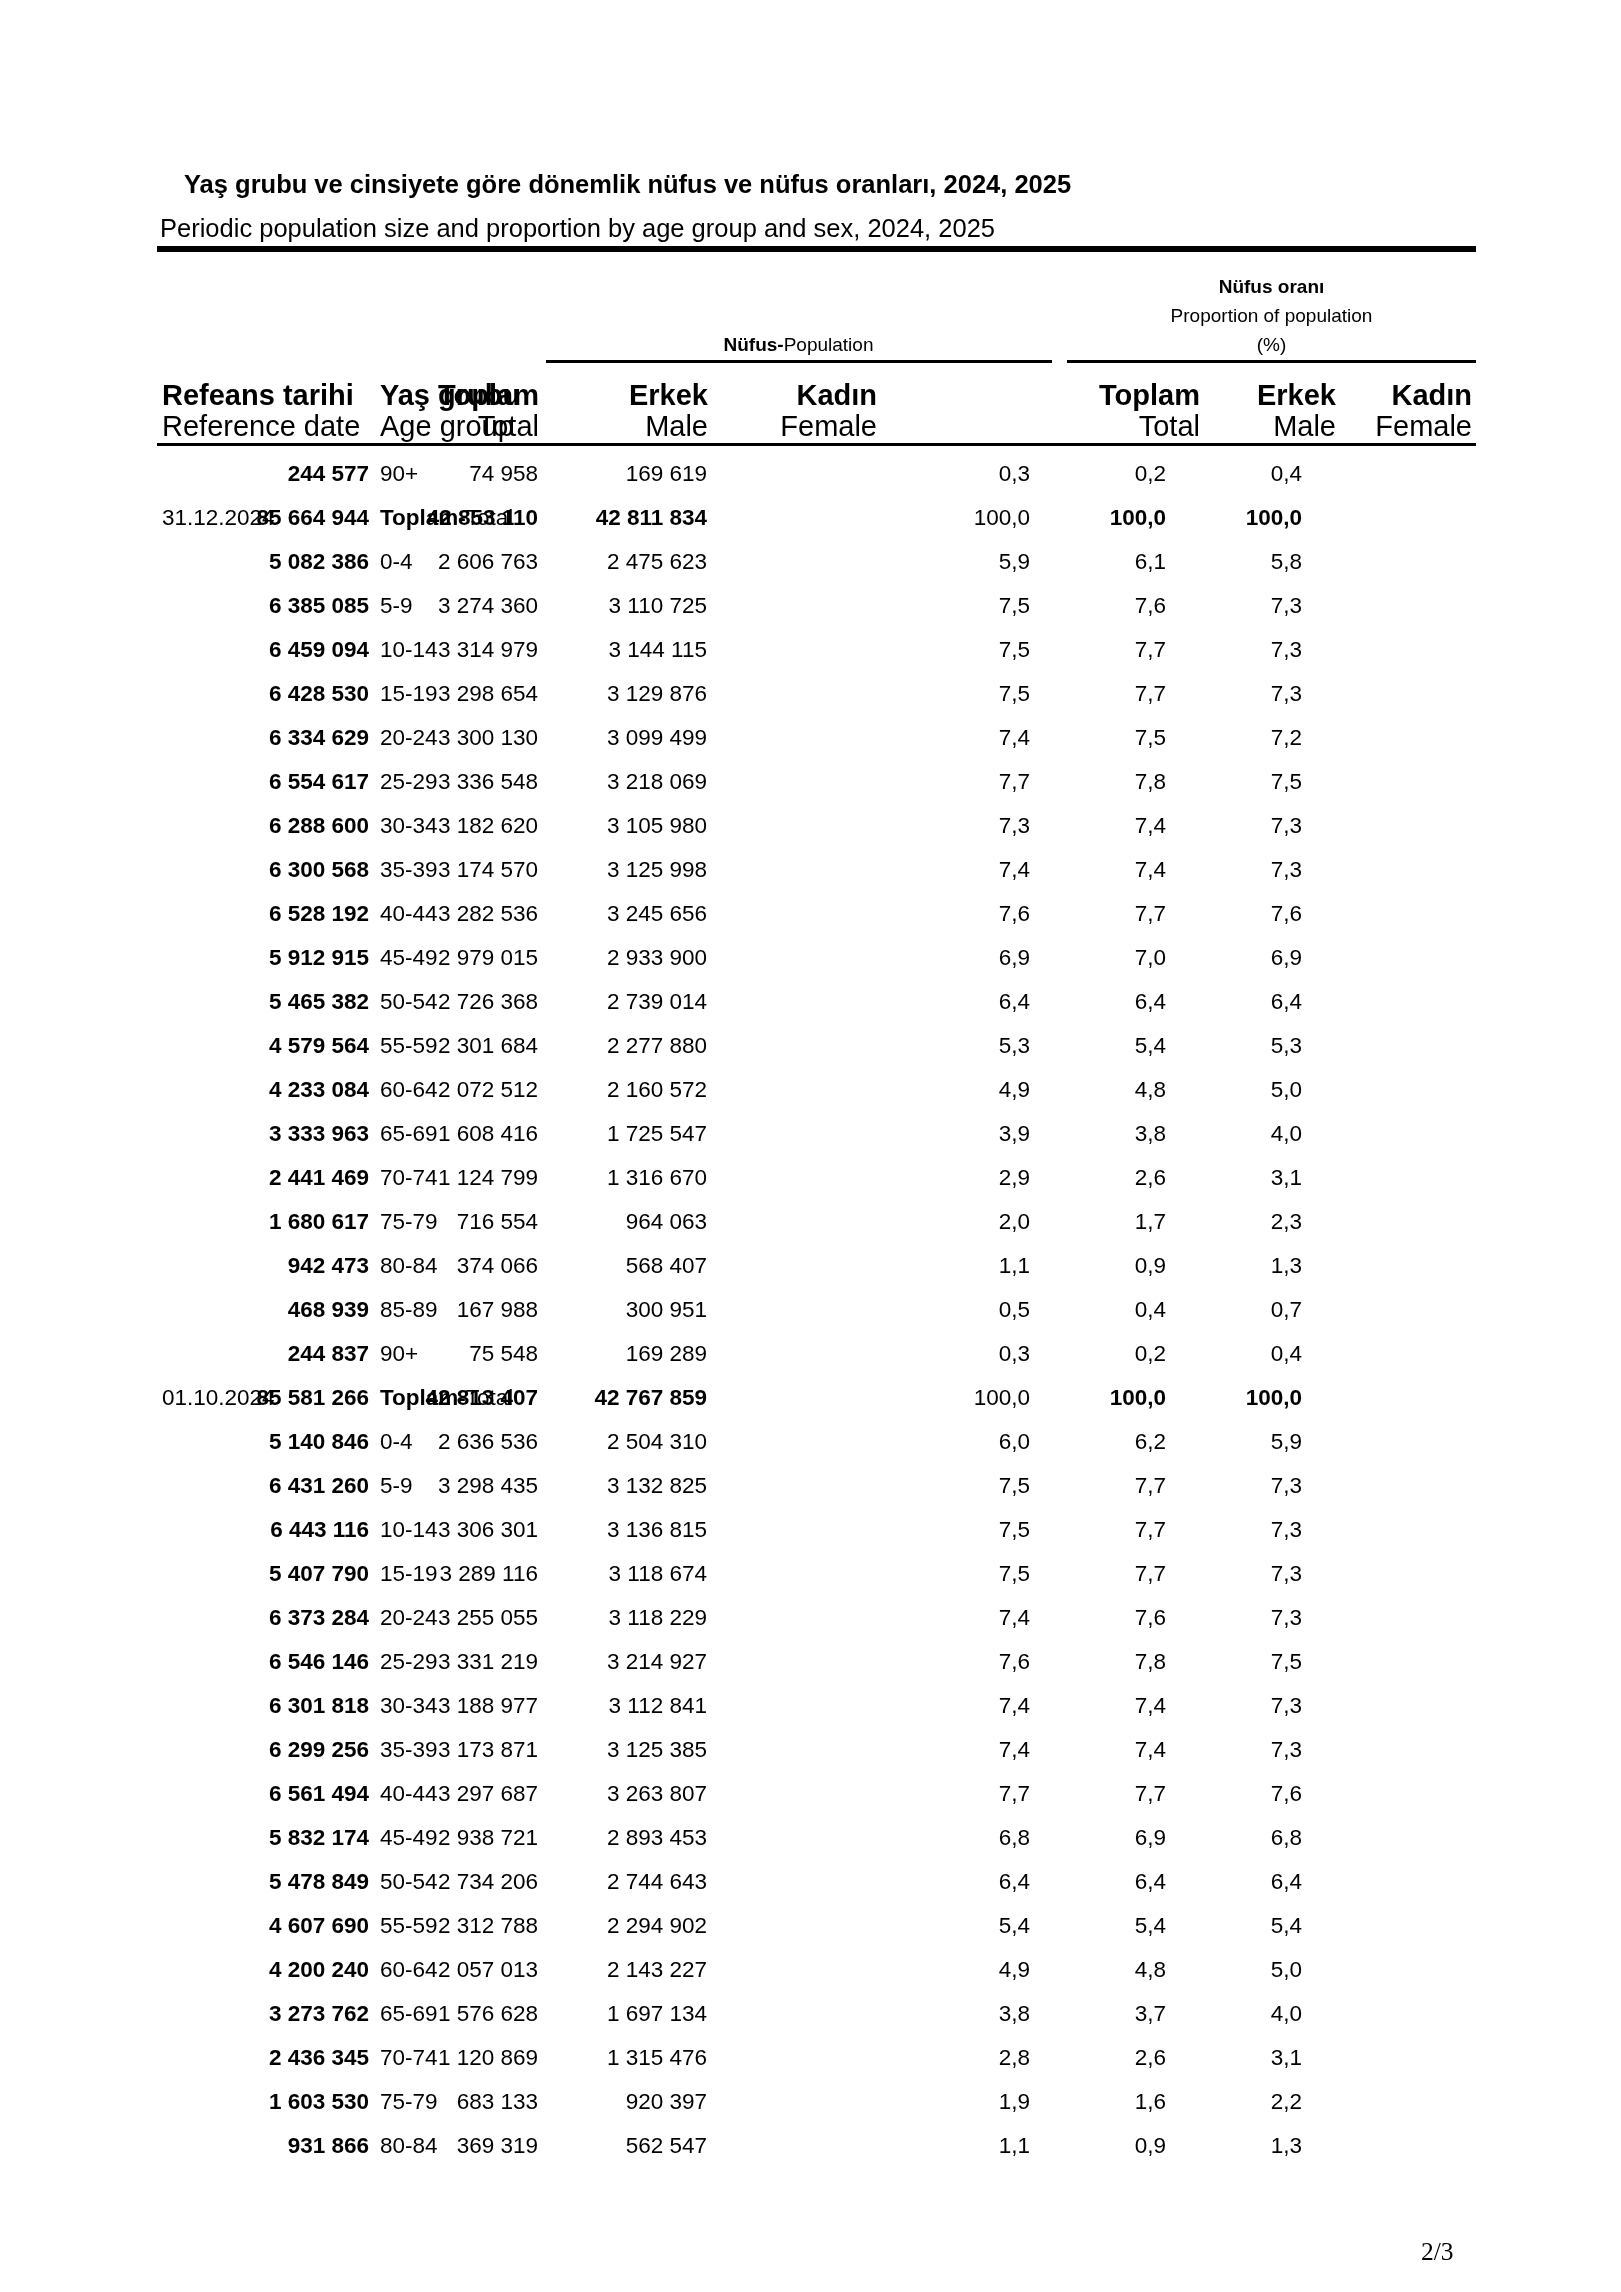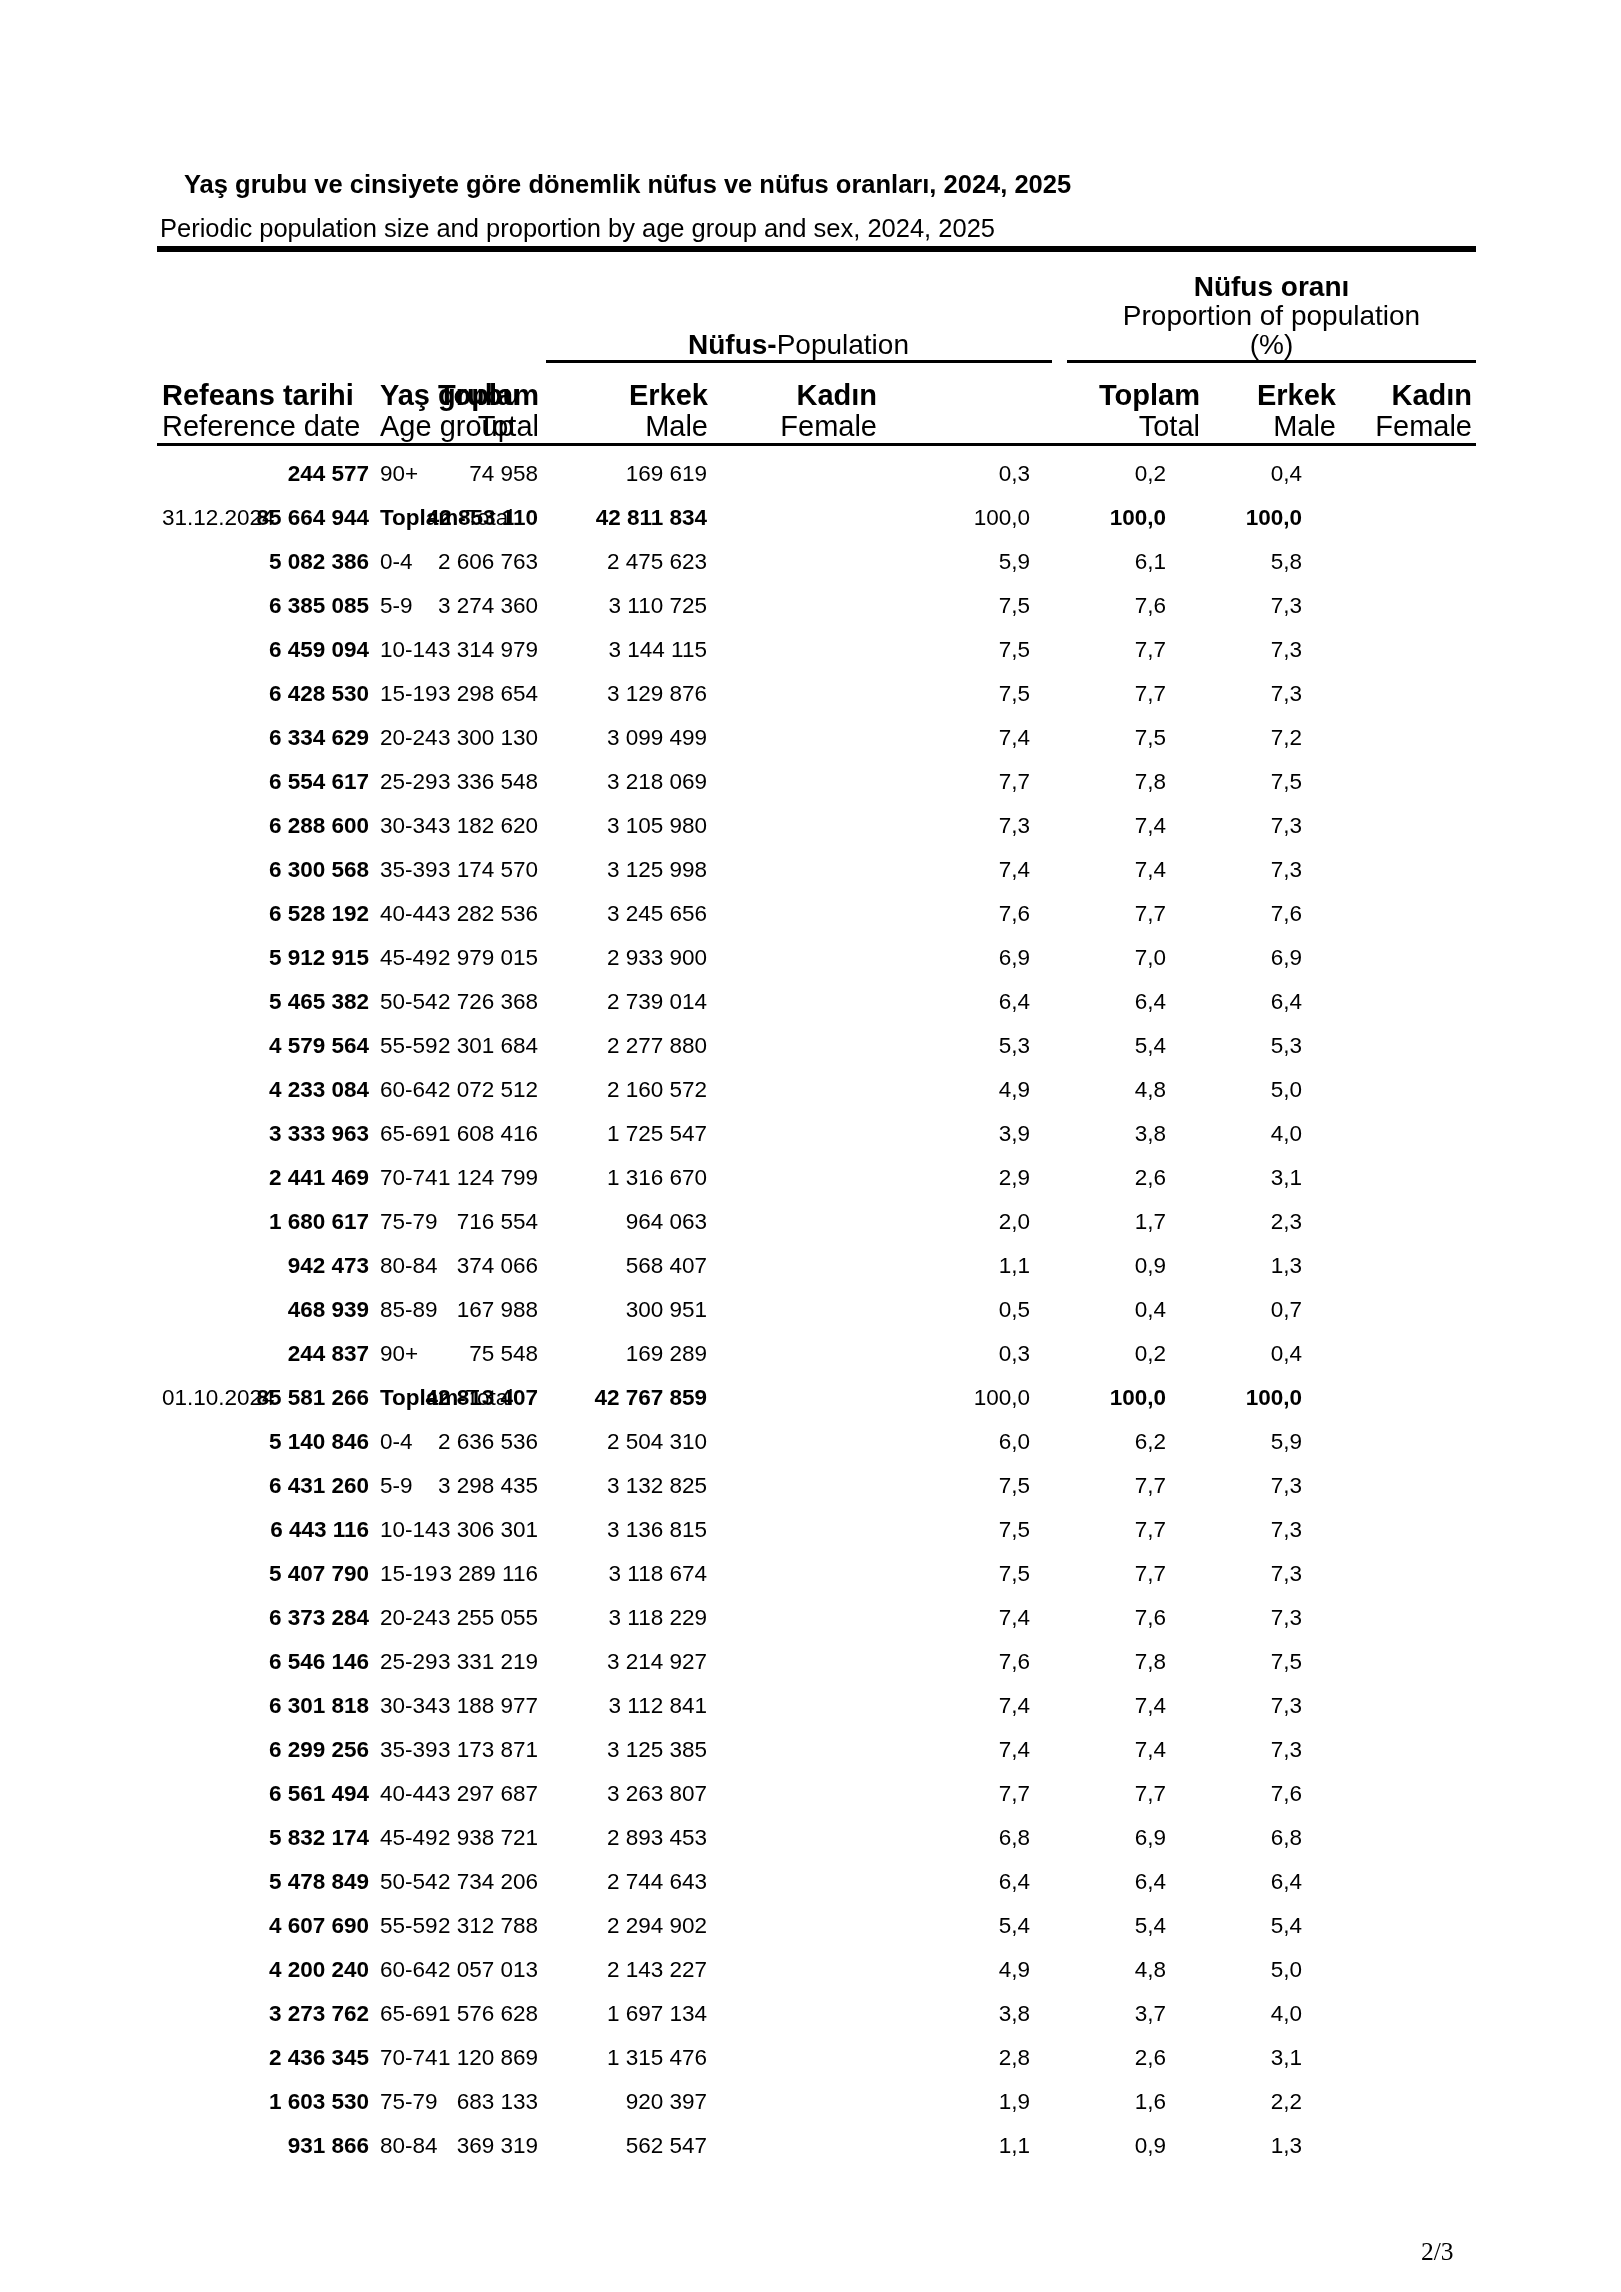--- a/index.html
+++ b/index.html
@@ -1,20 +1,20 @@
 <!DOCTYPE html>
 <html><head>
 <meta charset="utf-8">
 <style>
   html, body { margin:0; padding:0; background:#ffffff; }
   body { width:1621px; height:2293px; position:relative; font-family:"Liberation Sans", sans-serif; color:#000; overflow:hidden; }
   .title { position:absolute; left:160px; top:170px; font-size:25.5px; font-weight:bold; white-space:nowrap;margin-left:24px; }
   .subtitle { position:absolute; left:160px; top:214px; font-size:25.5px; white-space:nowrap; }
   .thick-rule { position:absolute; left:157px; top:246px; width:1319px; height:5.9px; background:#000; }
-  .grp { position:absolute; text-align:center; font-size:28px; line-height:29px; }
+  .grp { position:absolute; text-align:center; font-size:19px; line-height:29px; }
   .grp-rule { position:absolute; height:2.9px; background:#000; }
   .hdr { position:absolute; font-size:29px; line-height:31px; white-space:nowrap; }
   .hdr .b { font-weight:bold; display:block; }
   .hdr-rule { position:absolute; left:157px; top:443px; width:1319px; height:2.9px; background:#000; }
   .rows { position:absolute; left:0; top:449px; width:1451px; }
   .row { position:relative; height:44px; font-size:22.5px; }
   .row span { position:absolute; top:11.8px; white-space:nowrap; }
   .c-date { left:162px; }
   .c-age { left:380px; }
   .c-num { text-align:right; }

